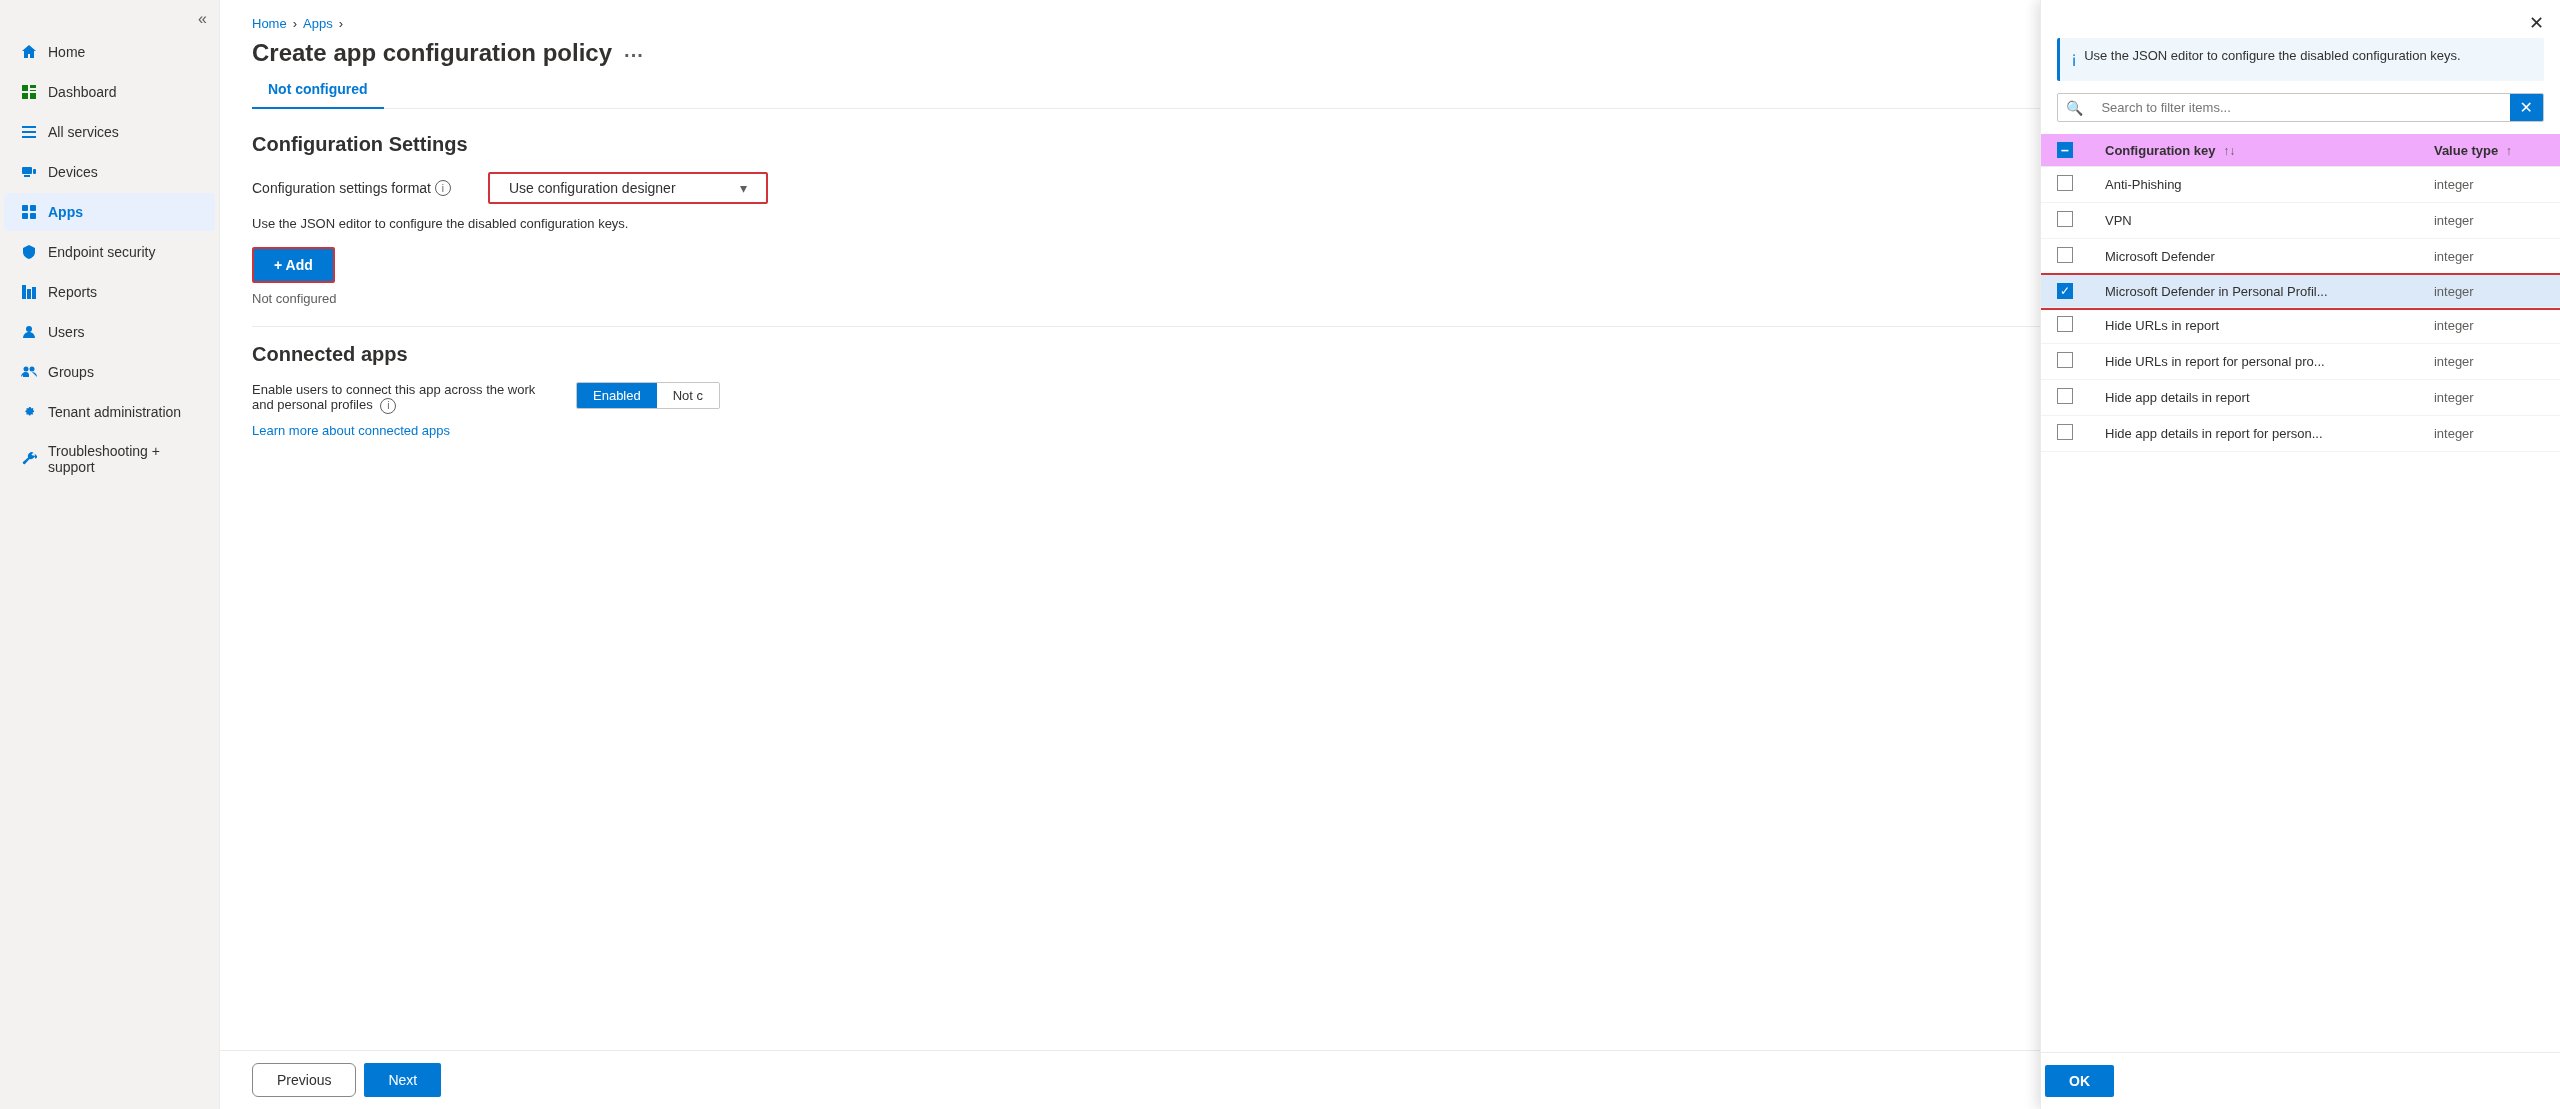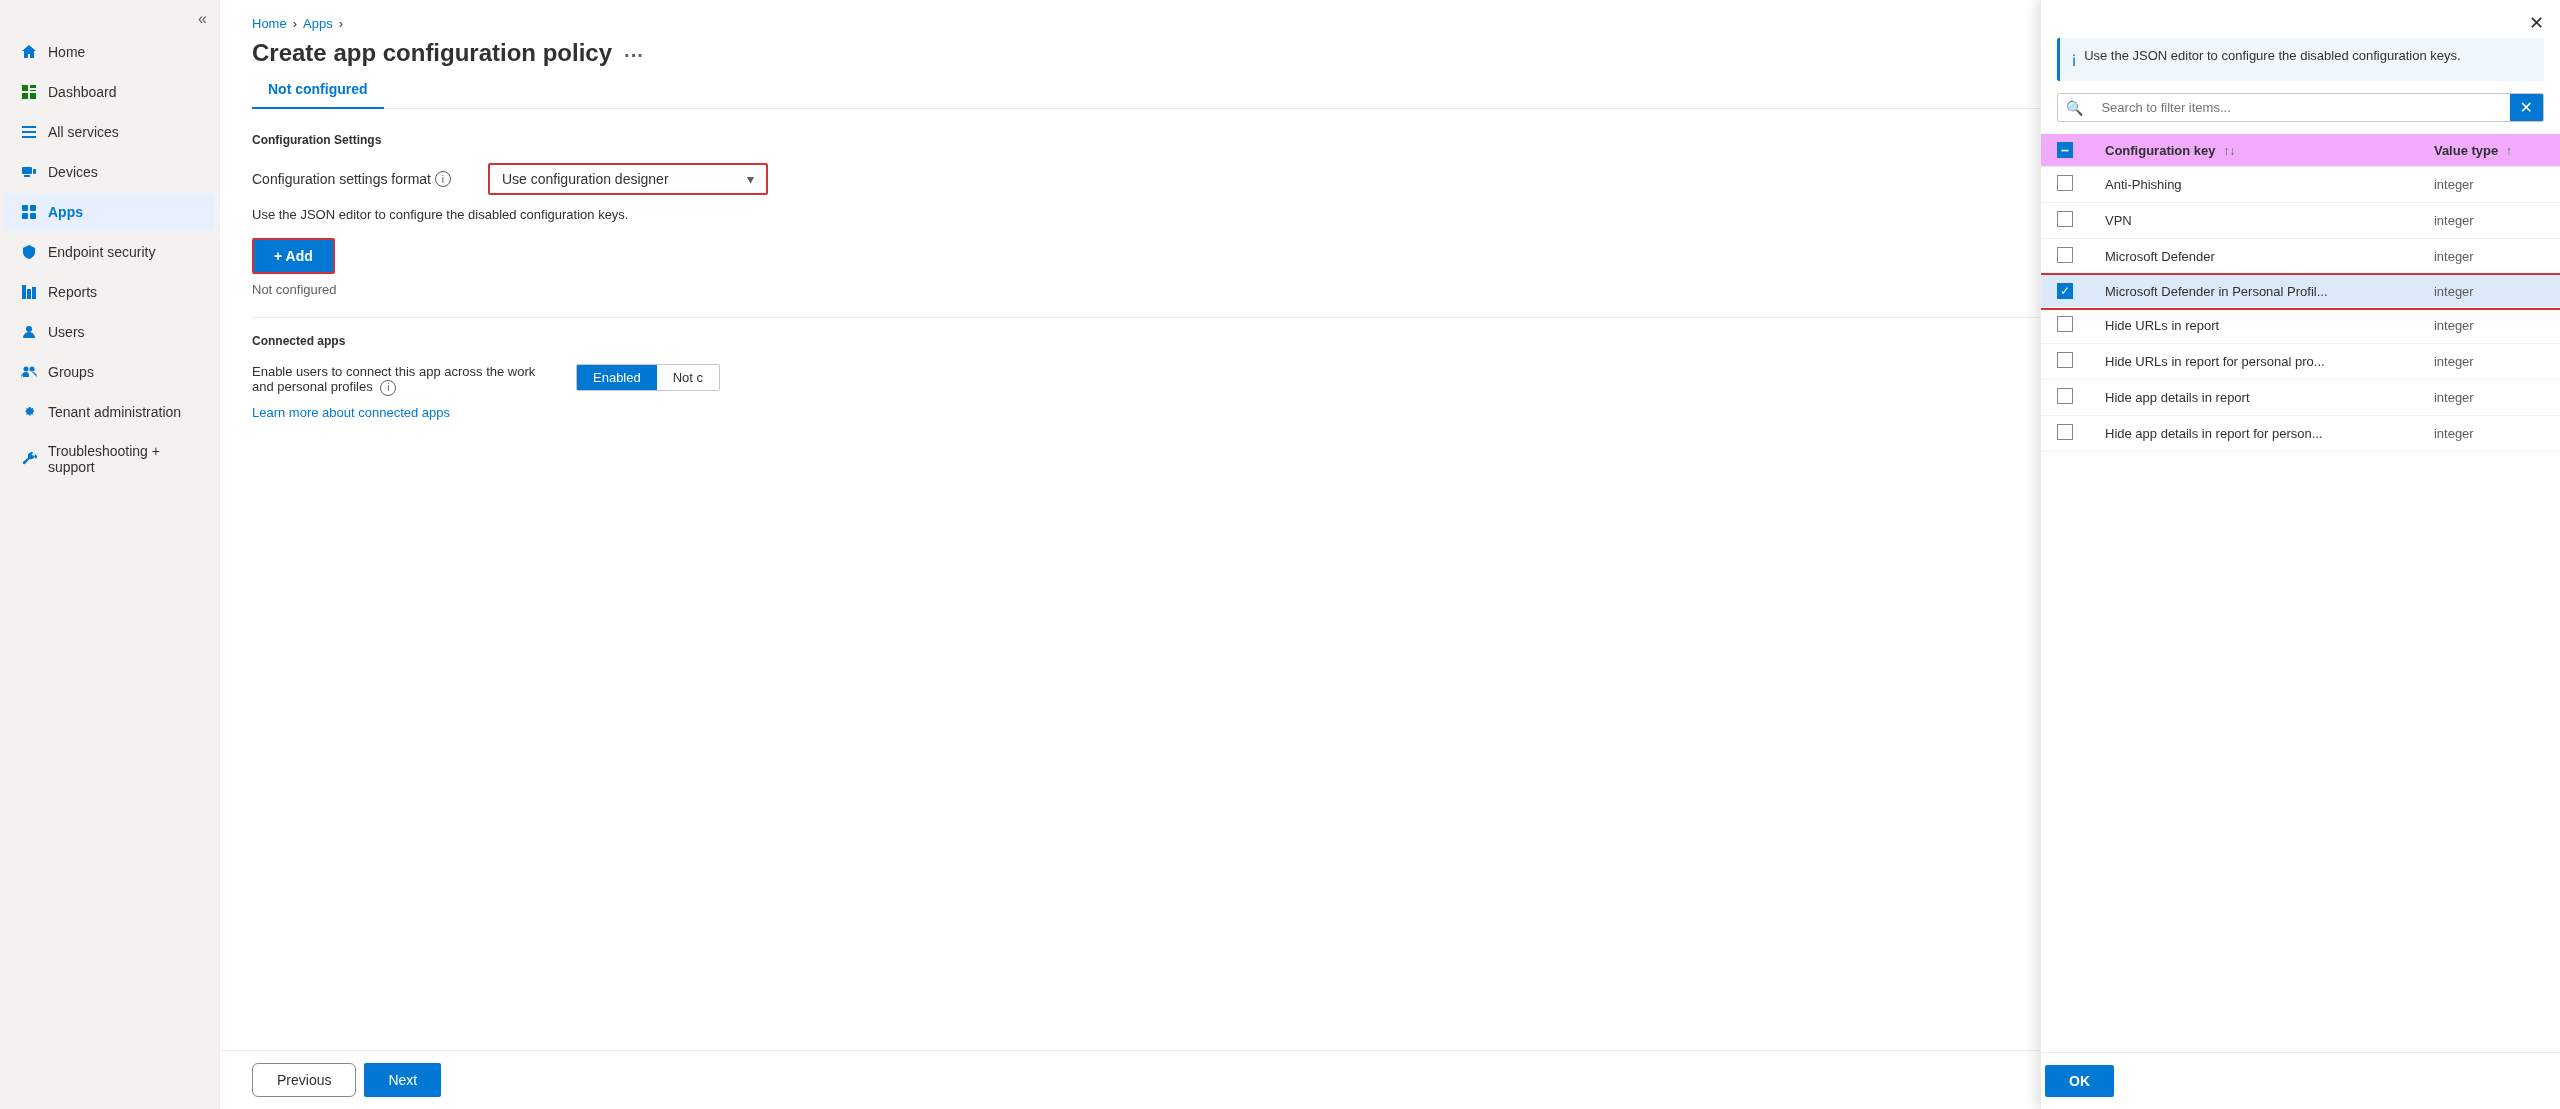--- a/index.html
+++ b/index.html
@@ -98,35 +98,35 @@
       color: #605e5c;
       border-bottom: 2px solid transparent;
       margin-bottom: -1px;
     }
     .tab-item.active {
       color: #0078d4;
       border-bottom: 2px solid #0078d4;
       font-weight: 600;
     }
 
-    .section-label { font-size: 12px; font-weight: 600; margin-bottom: 16px; color: #323130; }
+    .section-label { font-size: 20px; font-weight: 600; margin-bottom: 16px; color: #323130; }
     .field-row { display: flex; align-items: center; gap: 16px; margin-bottom: 12px; }
     .field-label { font-size: 14px; color: #323130; display: flex; align-items: center; gap: 4px; min-width: 220px; }
     .info-icon {
       width: 16px; height: 16px;
       border-radius: 50%;
       border: 1px solid #605e5c;
       display: inline-flex; align-items: center; justify-content: center;
       font-size: 10px; color: #605e5c; cursor: pointer;
     }
 
     
     .dropdown-highlighted {
       border: 2px solid #d13438;
-      padding: 6px 12px;
+      padding: 6px 19px;
       border-radius: 2px;
       min-width: 280px;
       background: #fff;
       display: flex;
       align-items: center;
       justify-content: space-between;
       cursor: pointer;
       font-size: 14px;
     }
 

